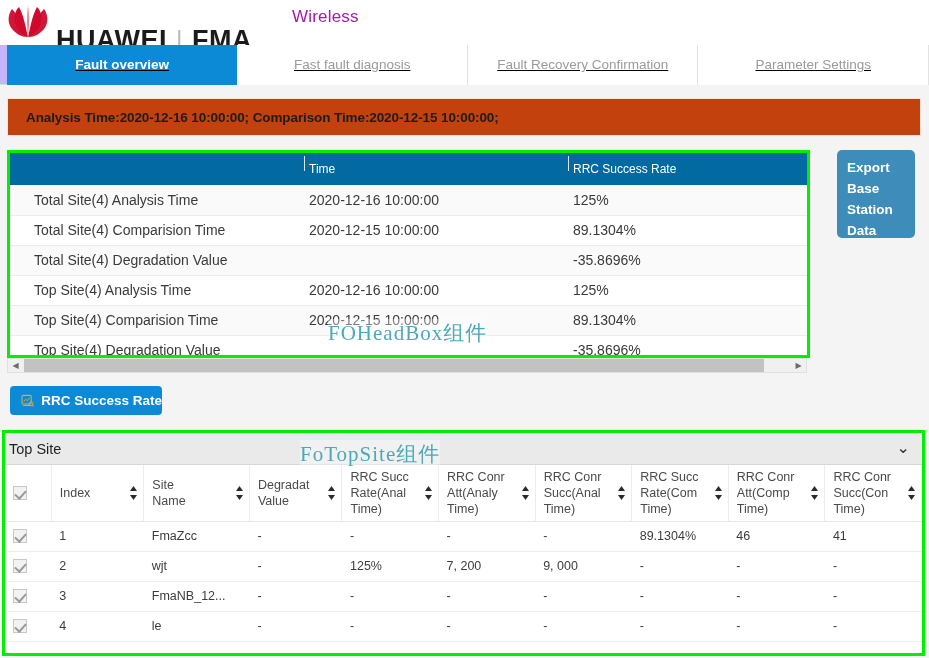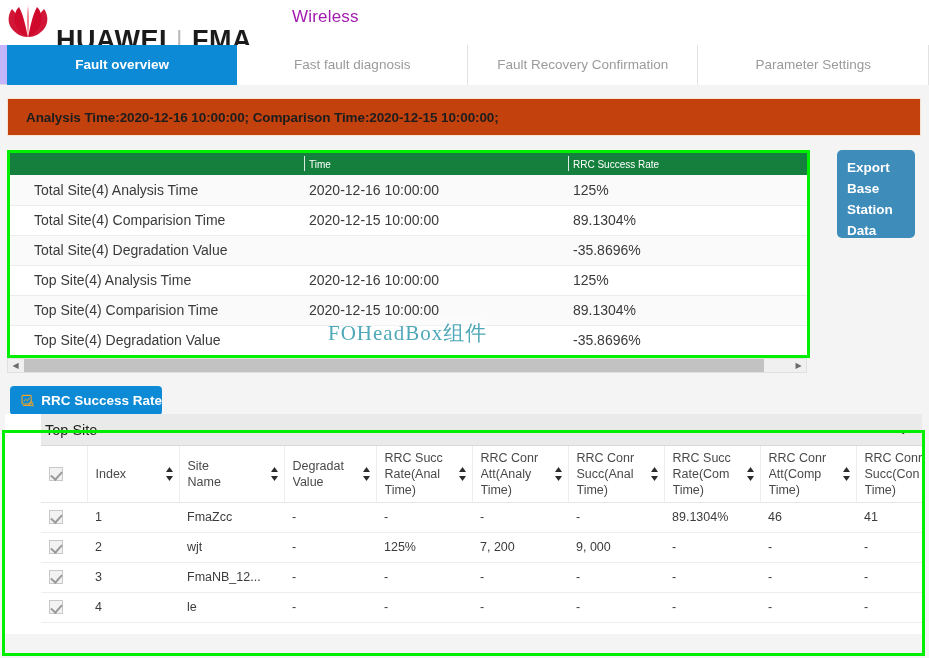--- a/index.html
+++ b/index.html
@@ -32,21 +32,21 @@
     color: #b9b9b9; font-weight: normal; margin: 0 9px; font-size: 25px;
   }
   .module-title {
     position: absolute; left: 292px; top: 7px;
     font-size: 17px; color: #a21caf; letter-spacing: .2px;
   }
 
   
   .tabstrip {
     position: absolute; left: 0; top: 45px; width: 929px; height: 40px;
-    background: #c4b5fd; border-bottom: 1px solid #dcdcdc;
+    background: #c4b5fd; border-bottom: 1px solid #dcdcdc; text-decoration: underline;
   }
   .tabs { display: flex; height: 40px; padding-left: 7px; }
   .tab {
     width: 233px; height: 40px; line-height: 40px;
     text-align: center; font-size: 13.5px;
     background: #ffffff; color: #9b9b9b;
     border-right: 1px solid #e2e2e2;
     cursor: pointer; white-space: nowrap; overflow: hidden;
   }
   .tab.active {
@@ -82,22 +82,22 @@
   #wm-head { left: 328px; top: 319px; font-size: 21px; }
   #wm-top  { left: 300px; top: 440px; font-size: 21px; }
 
   
   .headbox {
     position: absolute; left: 10px; top: 153px; width: 797px; height: 202px;
     background: #ffffff; overflow: hidden;
   }
   table.grid { border-collapse: collapse; width: 100%; table-layout: fixed; }
   .headbox thead th {
-    background: #15803d; color: #ffffff; font-weight: normal;
-    font-size: 10px; height: 22px; text-align: left;
+    background: #0369a1; color: #ffffff; font-weight: normal;
+    font-size: 12px; height: 32px; text-align: left;
     padding: 0 0 0 7px; border: none;
     position: relative; white-space: nowrap;
   }
   .headbox thead th.sep::before {
     content: ""; position: absolute; left: 2px; top: 3px;
     width: 1px; height: 15px; background: #ffffff; opacity: .85;
   }
   .headbox tbody td {
     font-size: 14px; color: #3a3a3a; height: 30px;
     padding: 0 0 0 7px; border-bottom: 1px solid #ececec;
@@ -141,23 +141,22 @@
   
   .export-btn {
     position: absolute; left: 830px; top: 150px; width: 78px; height: 88px;
     background: #3e8cba; border-radius: 5px;
     color: #ffffff; font-weight: bold; font-size: 13.5px;
     padding: 7px 0 0 10px; line-height: 21px; cursor: pointer; margin-left: 7px;
   }
 
   
   .topsite-panel {
-    position: absolute; left: 5px; top: 414px; width: 917px; height: 220px;
+    position: absolute; left: 5px; top: 433px; width: 917px; height: 220px;
     background: #ffffff;
-    padding-left: 36px;
   }
   .panel-head {
     position: relative; height: 32px; background: #eaeaea;
     border-bottom: 1px solid #d8d8d8; display: flex; align-items: center;
   }
   .panel-title {
     font-size: 14.5px; color: #1f1f1f; padding-left: 4px;
   }
   .panel-chevron {
     position: absolute; right: 12px; top: 6px;
@@ -459,14 +458,15 @@
             <td>-</td>
           </tr>
         </tbody>
       </table>
     </div>
   </div>
 
   <div class="greenbox" id="gb-head"></div>
   <div class="greenbox" id="gb-top"></div>
   <div class="watermark" id="wm-head">FOHeadBox组件</div>
+  <div class="watermark" id="wm-top">FoTopSite组件</div>
 
 </div>
 
 </body></html>

